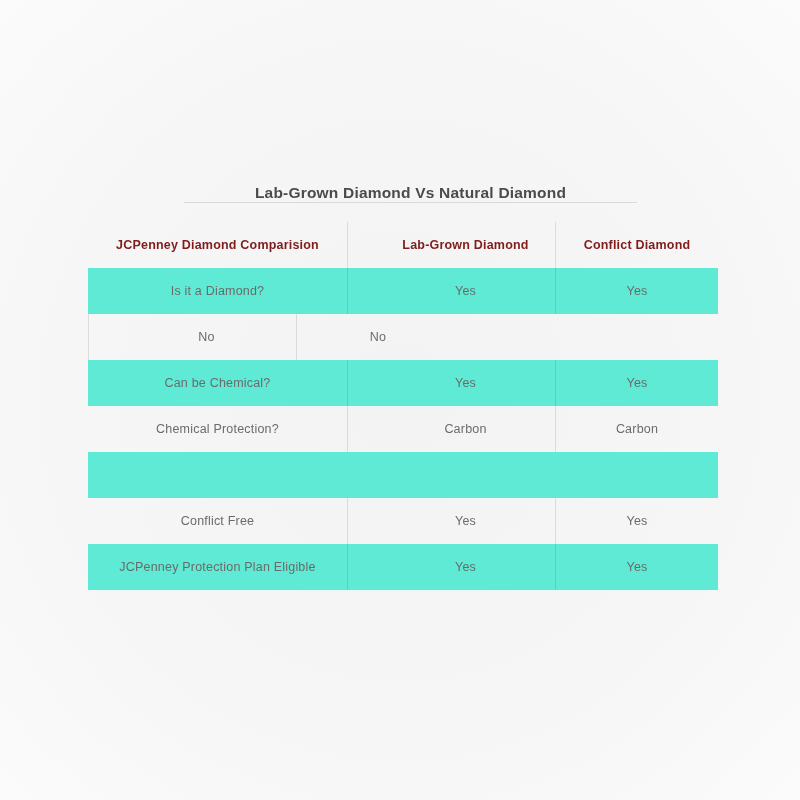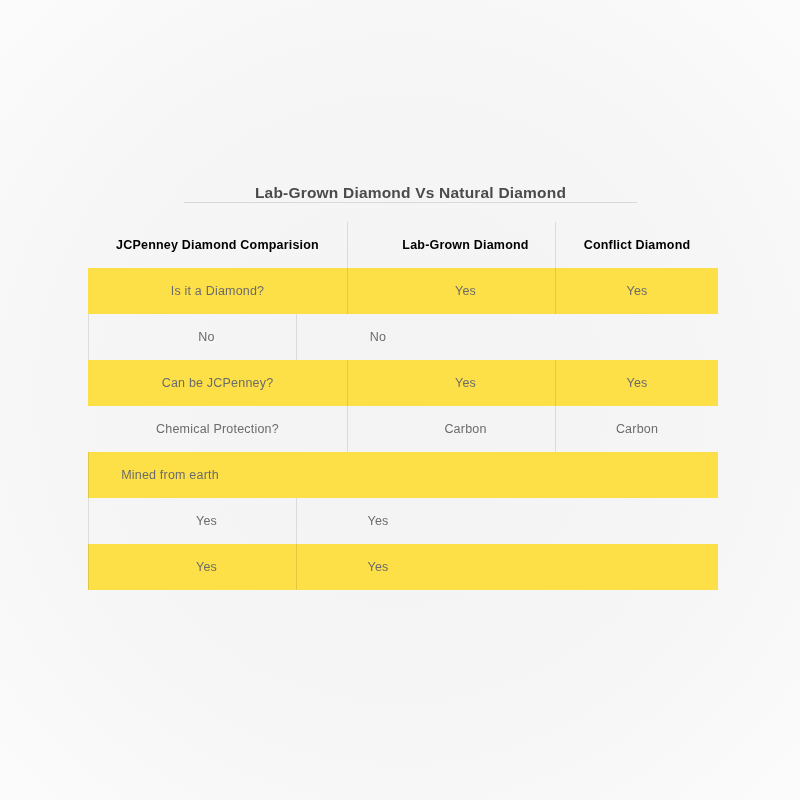--- a/index.html
+++ b/index.html
@@ -28,37 +28,37 @@
   .table {
     position: absolute;
     left: 88px;
     top: 222px;
     width: 630px;
   }
   .row {
     display: flex;
     height: 46px;
   }
-  .row.shaded { background: #fde047; }
+  .row.shaded { background: #5eead4; }
   .cell {
     display: flex;
     align-items: center;
     justify-content: center;
     text-align: center;
     box-sizing: border-box;
     font-size: 12.5px;
     color: #6b6b6b;
     letter-spacing: 0.2px;
   }
   .c1 { width: 259px; }
   .c2 { width: 208px; border-left: 1px solid rgba(0,0,0,0.10); padding-left: 28px; }
   .c3 { width: 163px; border-left: 1px solid rgba(0,0,0,0.10); }
   .row.header .cell {
     font-weight: bold;
-    color: #000000;
+    color: #7f1d1d;
   }
 </style>
 </head>
 <body>
 
 <div>
 
   <div class="title-wrap">
     <span class="title">Lab-Grown Diamond Vs Natural Diamond</span>
   </div>
@@ -76,40 +76,41 @@
       <div class="cell c2">Yes</div>
       <div class="cell c3">Yes</div>
     </div>
 
     <div class="row">
       <div class="cell c2">No</div>
       <div class="cell c3">No</div>
     </div>
 
     <div class="row shaded">
-      <div class="cell c1">Can be JCPenney?</div>
+      <div class="cell c1">Can be Chemical?</div>
       <div class="cell c2">Yes</div>
       <div class="cell c3">Yes</div>
     </div>
 
     <div class="row">
       <div class="cell c1">Chemical Protection?</div>
       <div class="cell c2">Carbon</div>
       <div class="cell c3">Carbon</div>
     </div>
 
     <div class="row shaded">
-      <div class="cell c3">Mined from earth</div>
     </div>
 
     <div class="row">
+      <div class="cell c1">Conflict Free</div>
       <div class="cell c2">Yes</div>
       <div class="cell c3">Yes</div>
     </div>
 
     <div class="row shaded">
+      <div class="cell c1">JCPenney Protection Plan Eligible</div>
       <div class="cell c2">Yes</div>
       <div class="cell c3">Yes</div>
     </div>
 
   </div>
 
 </div>
 
 </body></html>

